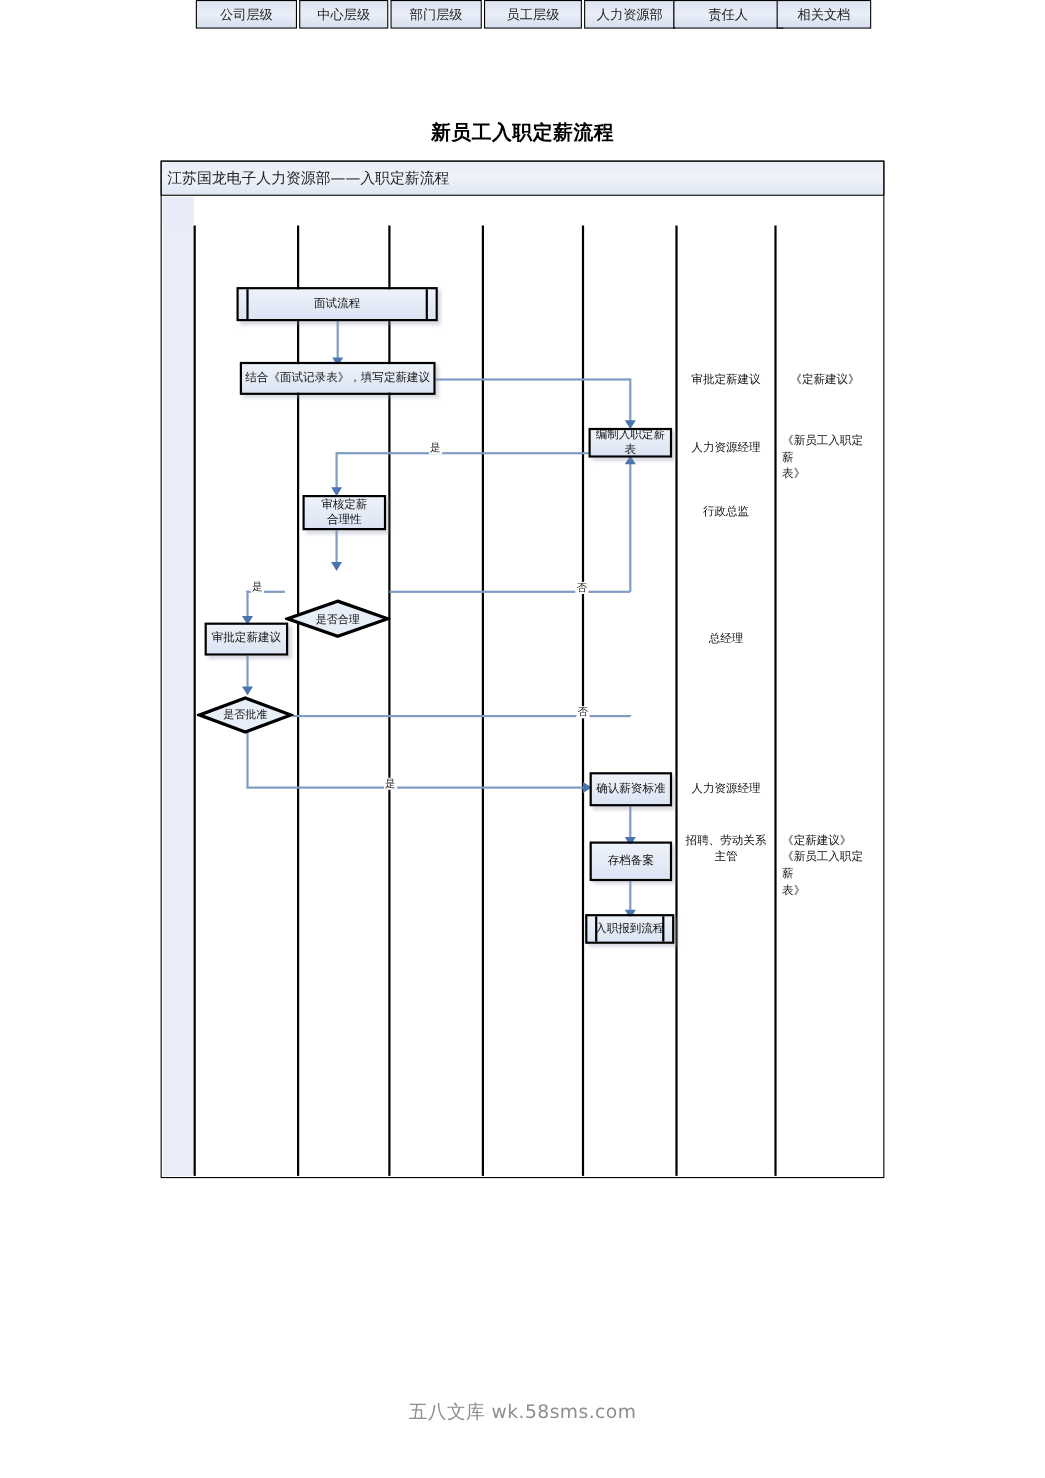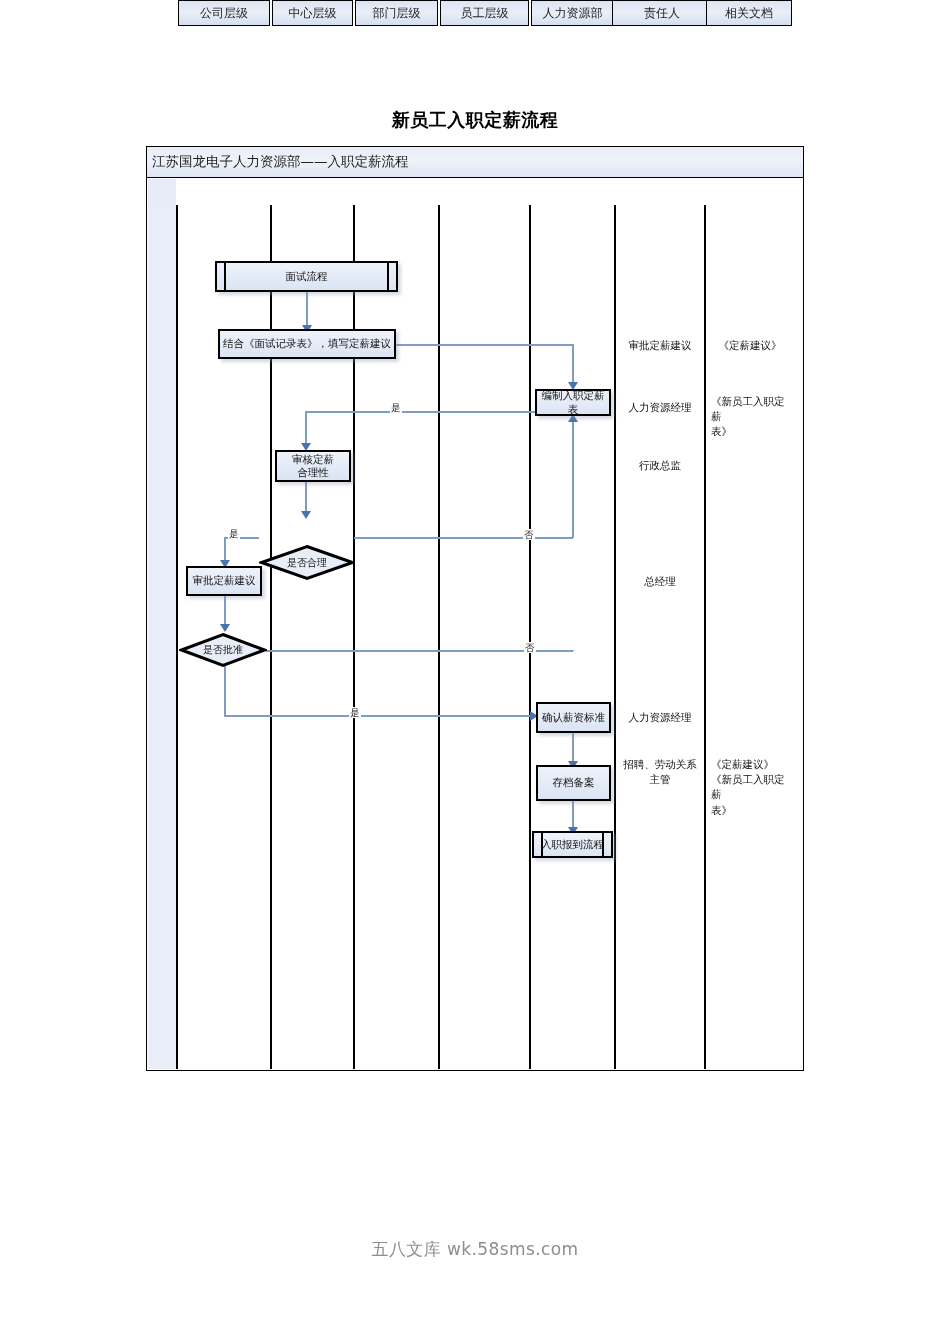--- a/index.html
+++ b/index.html
@@ -101,21 +101,21 @@
   }
 
   
   .ann{
     position:absolute;text-align:center;font-size:10.5px;
     line-height:1.45;color:#111;
   }
 
   
   .watermark{
-    position:absolute;left:0;top:1238px;width:950px;text-align:center;
+    position:absolute;left:0;top:1272px;width:950px;text-align:center;
     font-size:17px;color:#8e8e8e;letter-spacing:.4px;
   }
   .watermark .wm-cn{font-weight:400;}
   .watermark .wm-url{font-family:"DejaVu Sans","Liberation Sans",sans-serif;}
 </style>
 </head>
 <body>
 
 <div id="page">
 

